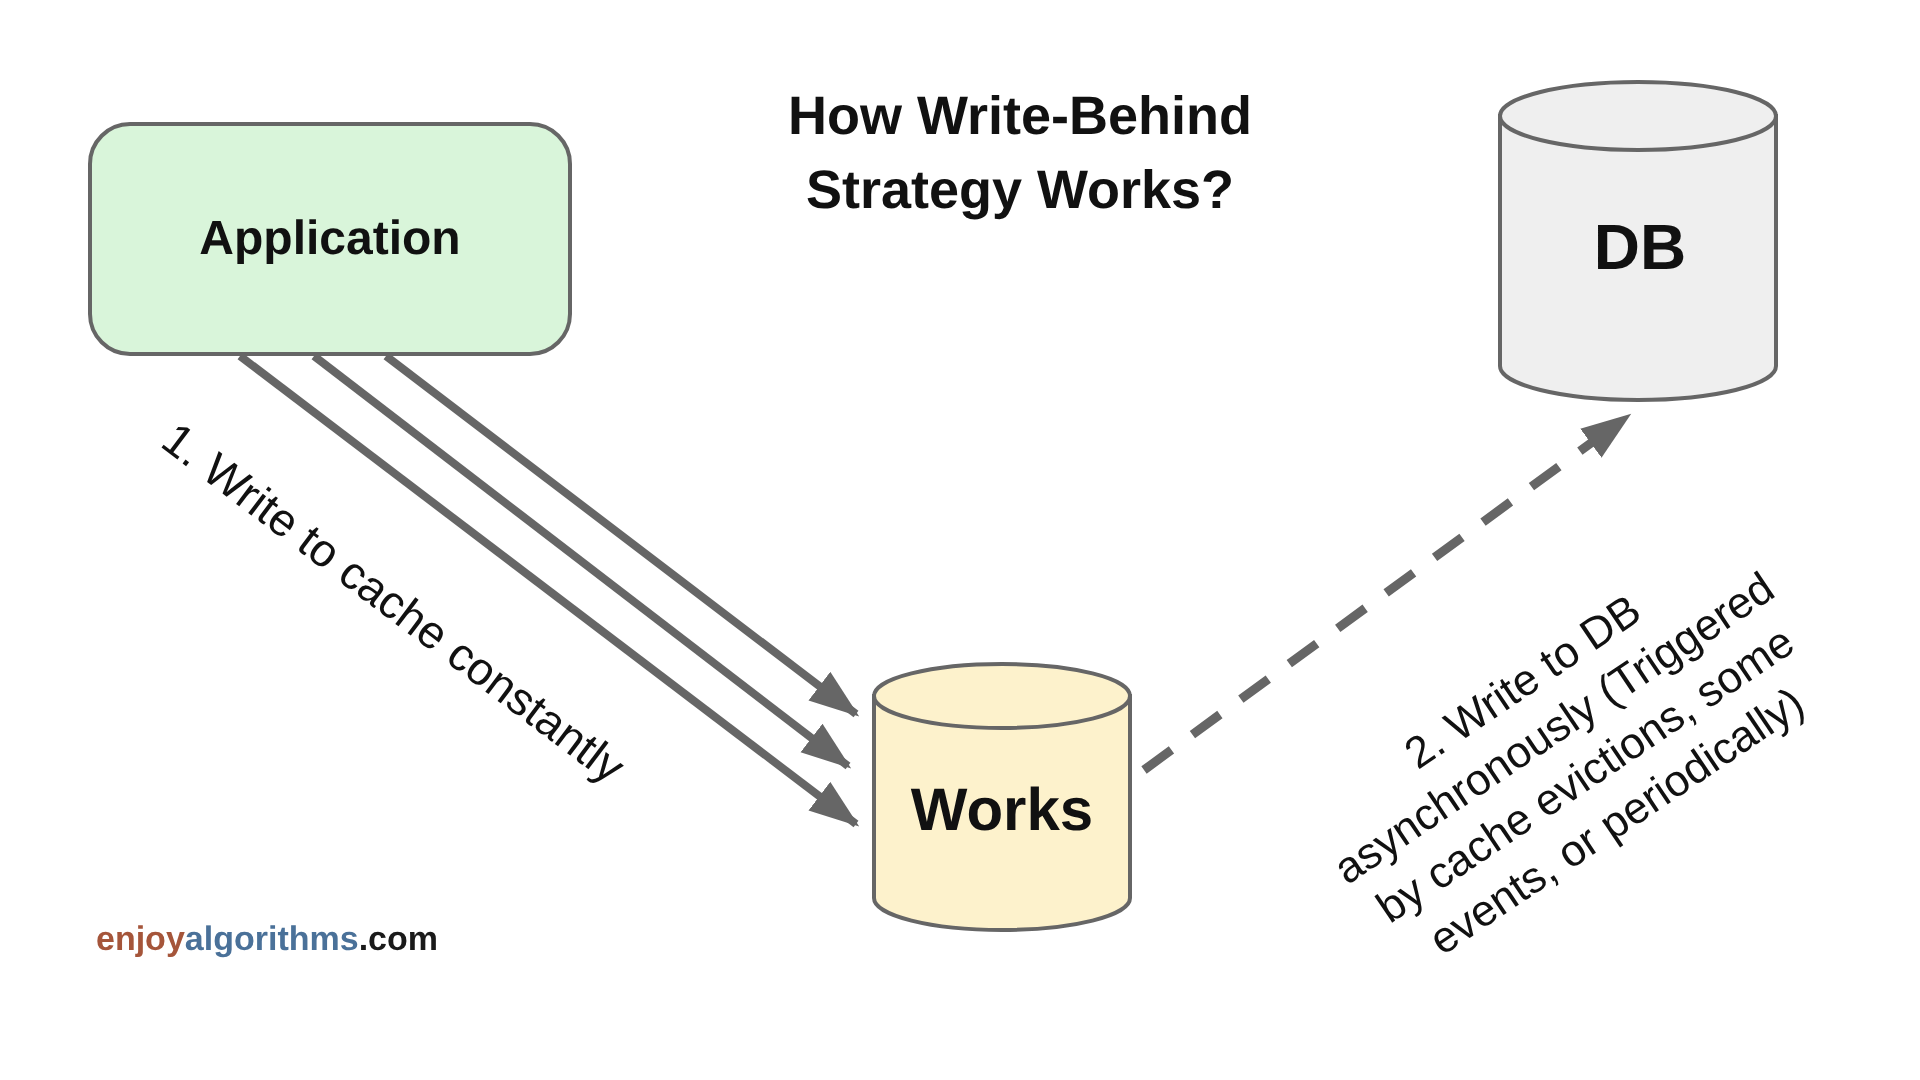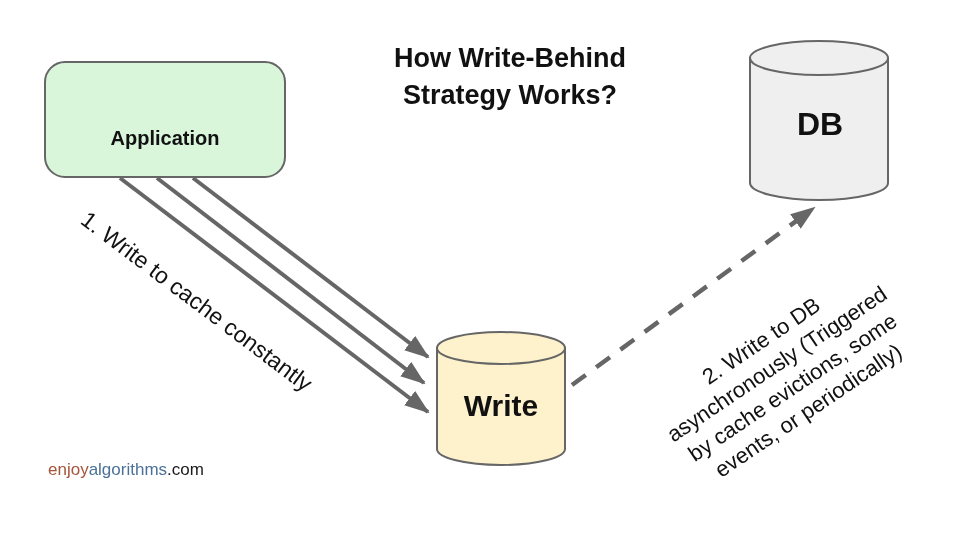--- a/index.html
+++ b/index.html
@@ -33,21 +33,21 @@
     font-weight: bold;
     line-height: 37px;
     white-space: pre-line;
     letter-spacing: 0px;
   }
   .node-label {
     font-weight: bold;
     text-align: center;
     transform: translate(-50%, -50%);
   }
-  .label-app   { left: 165px; top: 120px; font-size: 20px; margin-top: 18px; }
+  .label-app   { left: 165px; top: 120px; font-size: 24px; }
   .label-cache { left: 501px; top: 406px; font-size: 30px; }
   .label-db    { left: 820px; top: 124px; font-size: 32px; }
   .arrow-label-1 {
     left: 92px; top: 206px;
     font-size: 23px;
     white-space: nowrap;
     transform: rotate(37deg);
     transform-origin: 0 0;
   }
   .arrow-label-2 {
@@ -55,20 +55,21 @@
     font-size: 22px;
     line-height: 28px;
     text-align: center;
     white-space: pre-line;
     transform: rotate(-34deg);
   }
   .watermark {
     left: 48px; top: 460px;
     font-size: 17px;
     white-space: nowrap;
+    font-weight: bold;
   }
 </style>
 </head>
 <body>
 
 <div class="canvas">
 
   <svg class="diagram" viewBox="0 0 960 540">
     <defs>
       <marker id="arrowhead" markerWidth="30" markerHeight="22" refX="23" refY="9" orient="auto" markerUnits="userSpaceOnUse">
@@ -95,21 +96,21 @@
       <path d="M750,58 L750,183 A69,17 0 0 0 888,183 L888,58 Z" class="shape" fill="#efefef"></path>
       <ellipse cx="819" cy="58" rx="69" ry="17" class="shape" fill="#efefef"></ellipse>
     </g>
   </svg>
 
   <div class="overlay title">How Write-Behind
 Strategy Works?</div>
 
   <div class="overlay node-label label-app">Application</div>
 
-  <div class="overlay node-label label-cache">Write</div>
+  <div class="overlay node-label label-cache">Works</div>
 
   <div class="overlay node-label label-db">DB</div>
 
   <div class="overlay arrow-label-1">1. Write to cache constantly</div>
 
   <div class="overlay arrow-label-2">2. Write to DB
 asynchronously (Triggered
 by cache evictions, some
 events, or periodically)</div>
 

